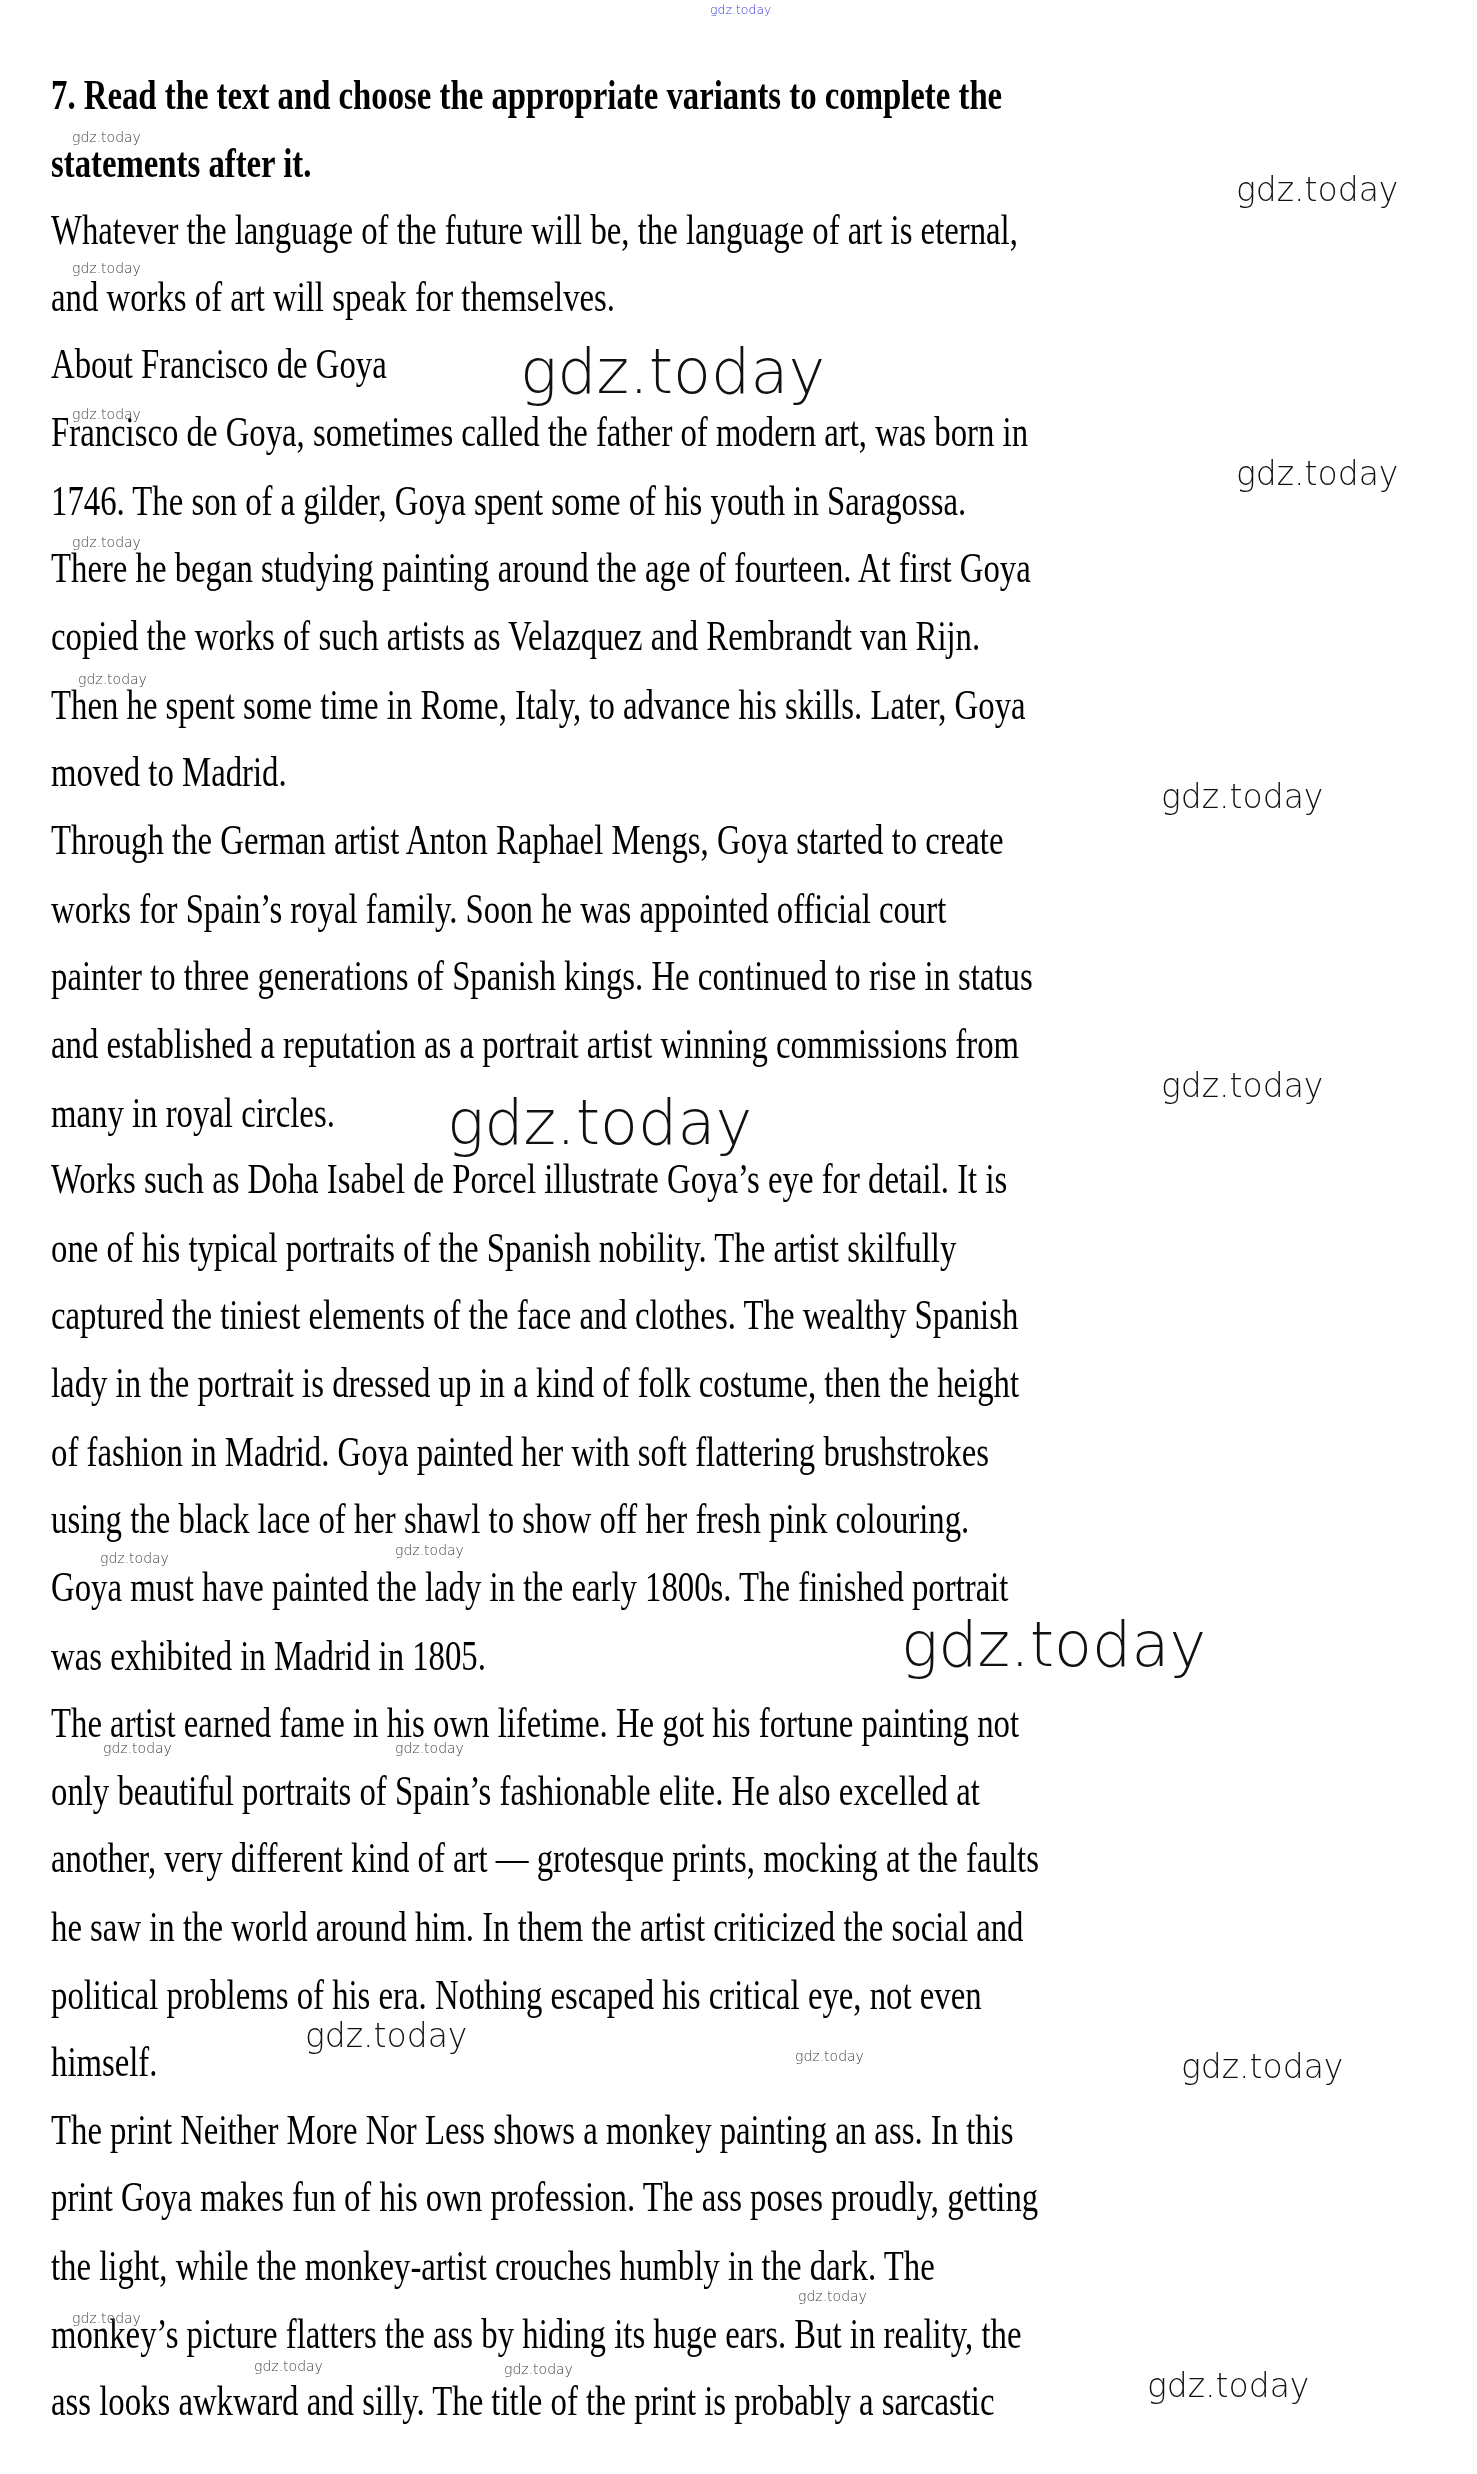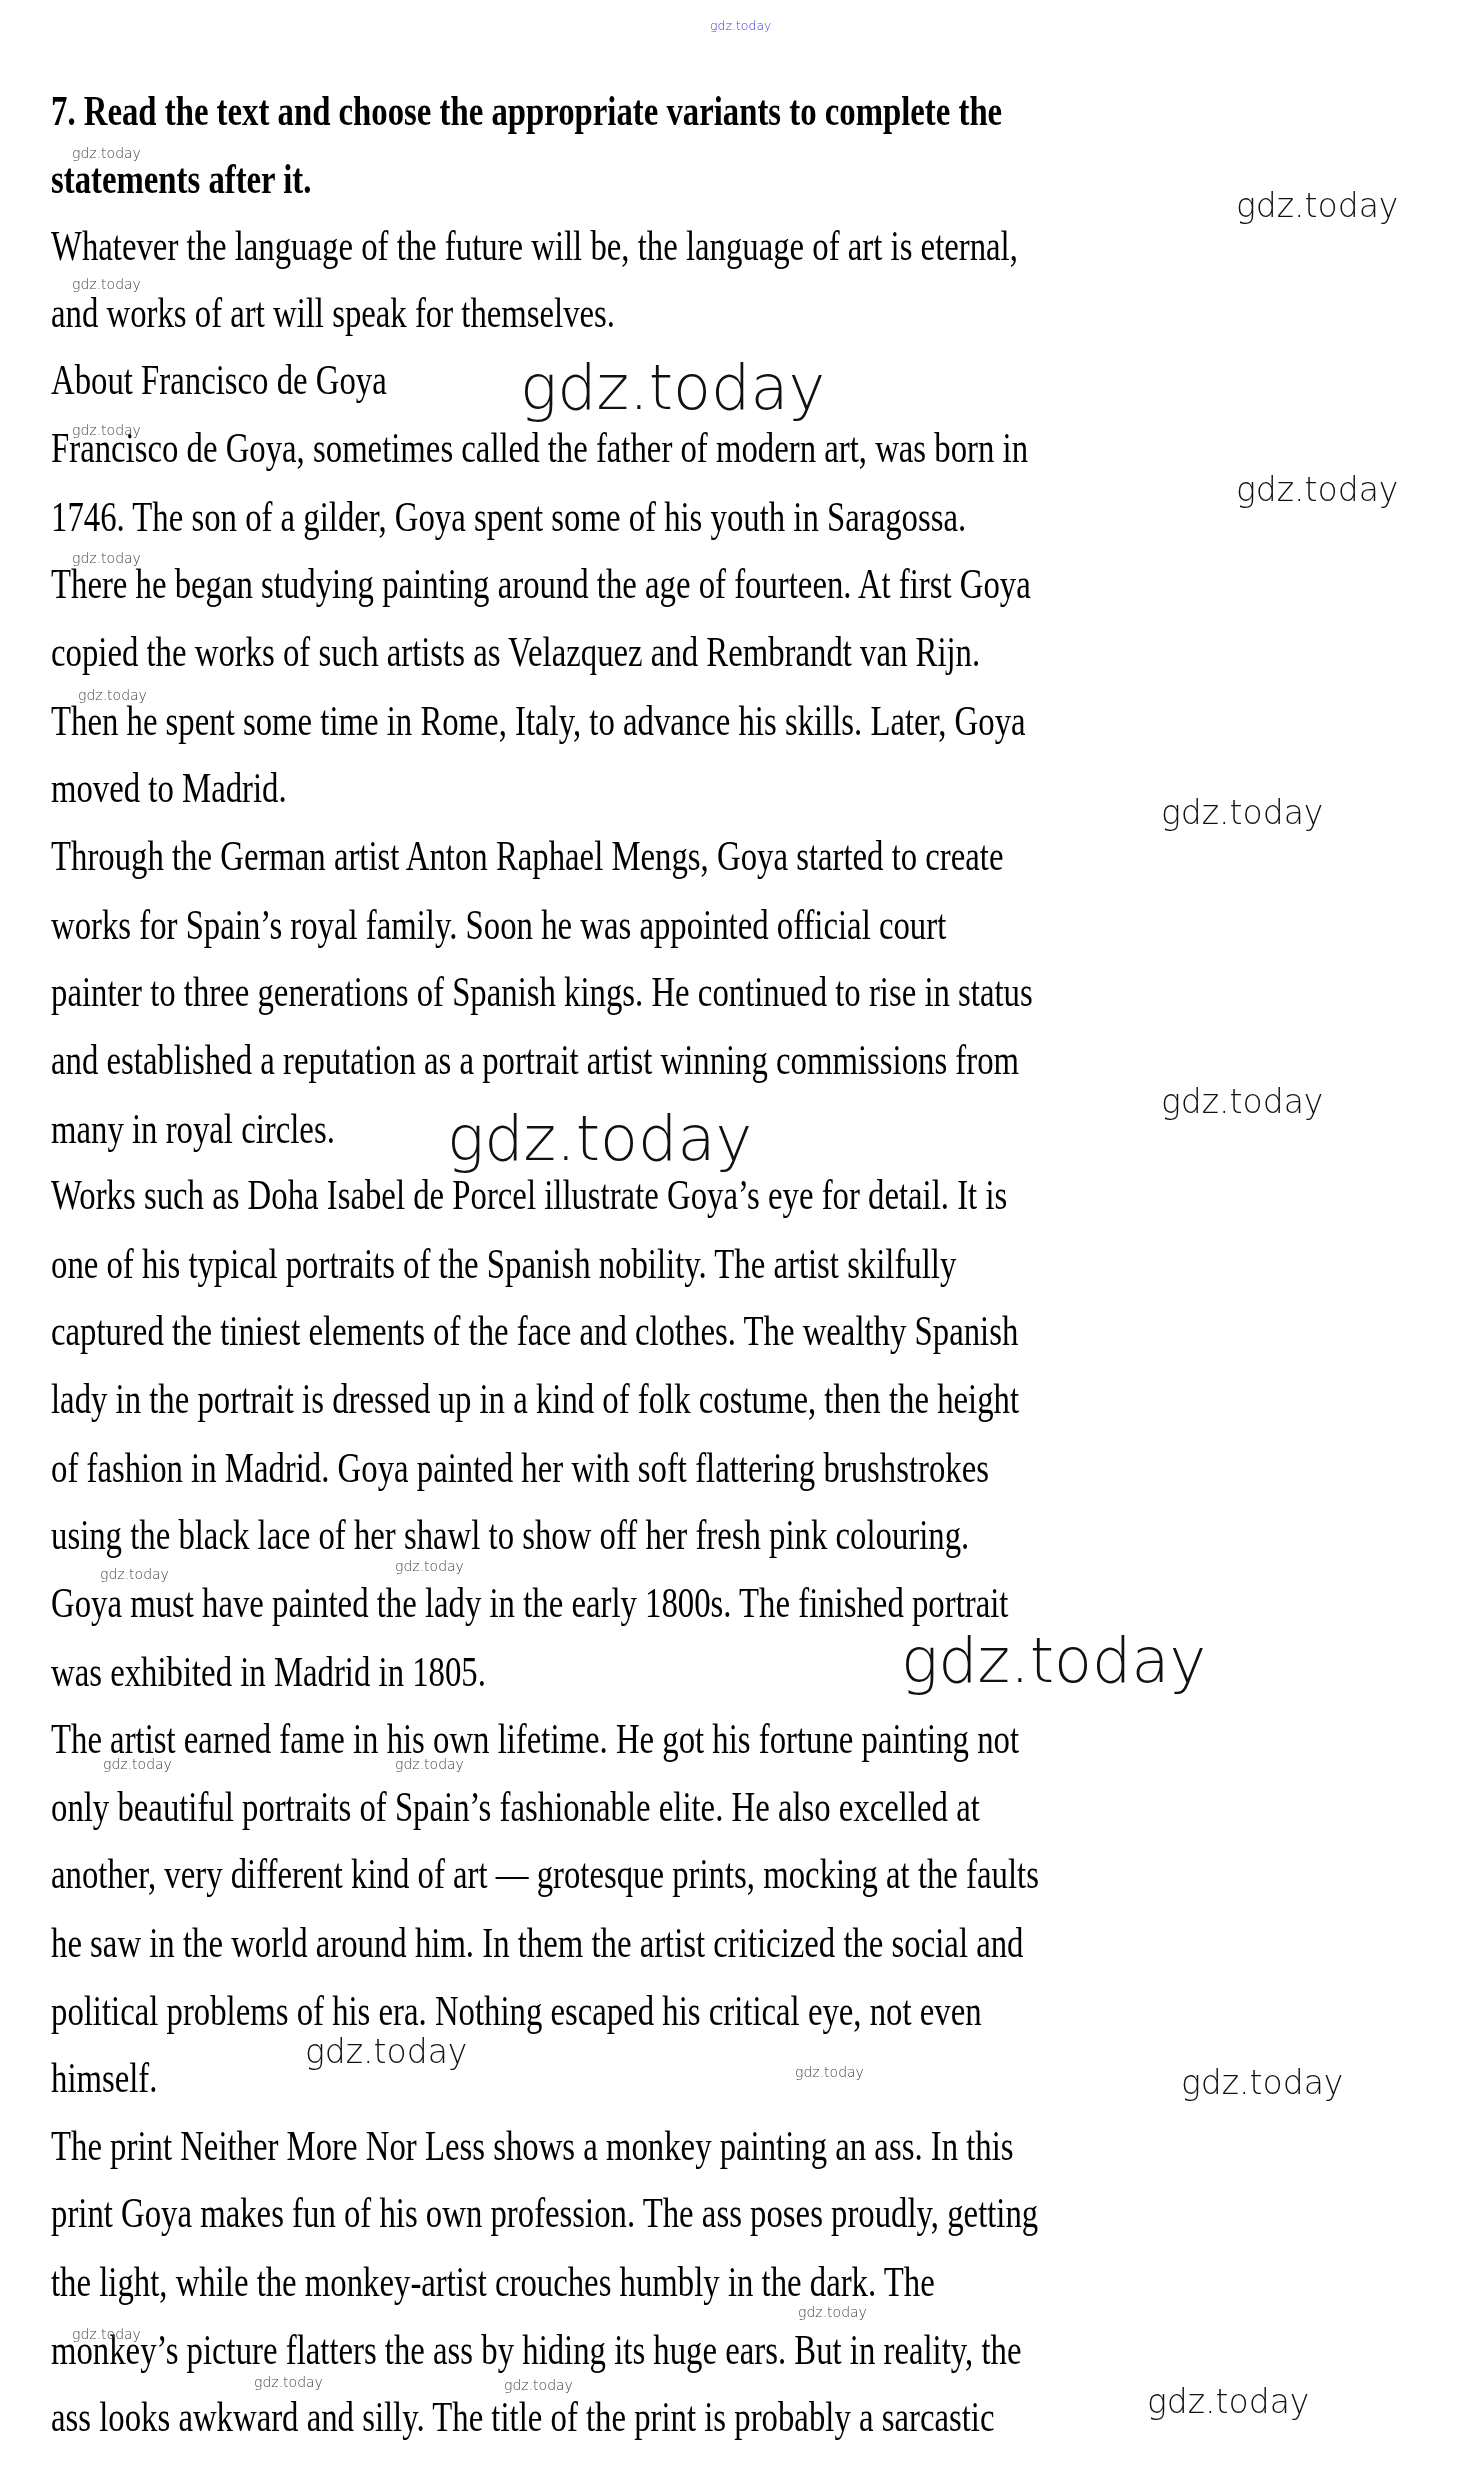--- a/index.html
+++ b/index.html
@@ -1,18 +1,18 @@
 <!DOCTYPE html>
 <html style="font-size:12.5px"><head>
 <meta charset="utf-8">
 <style>
   html, body { margin: 0; padding: 0; background: #ffffff; }
   body { width: 1478px; height: 2475px; position: relative; overflow: hidden; }
   .page {
-    position: absolute; left: 0; top: 16px; width: 1478px; height: 2178px;
+    position: absolute; left: 0; top: 0; width: 1478px; height: 2178px;
     font-family: "Liberation Serif", "DejaVu Serif", serif; color: #000;
   }
   .line {
     position: absolute; left: 51px;
     font-size: 42px; line-height: 47px; white-space: nowrap;
     transform-origin: left top;
   }
   .heading { font-weight: bold; }
   .wm {
     position: absolute; font-family: "DejaVu Sans", "Liberation Sans", sans-serif;

